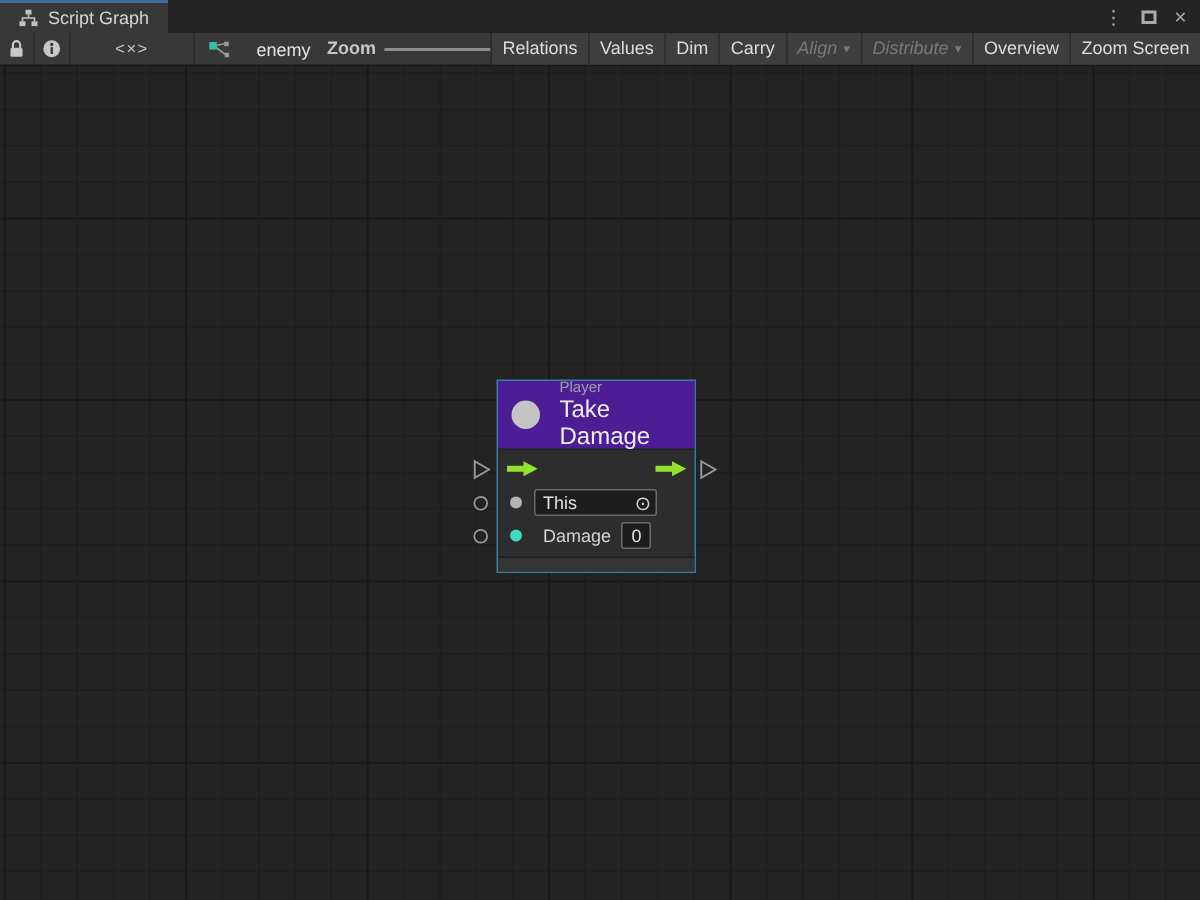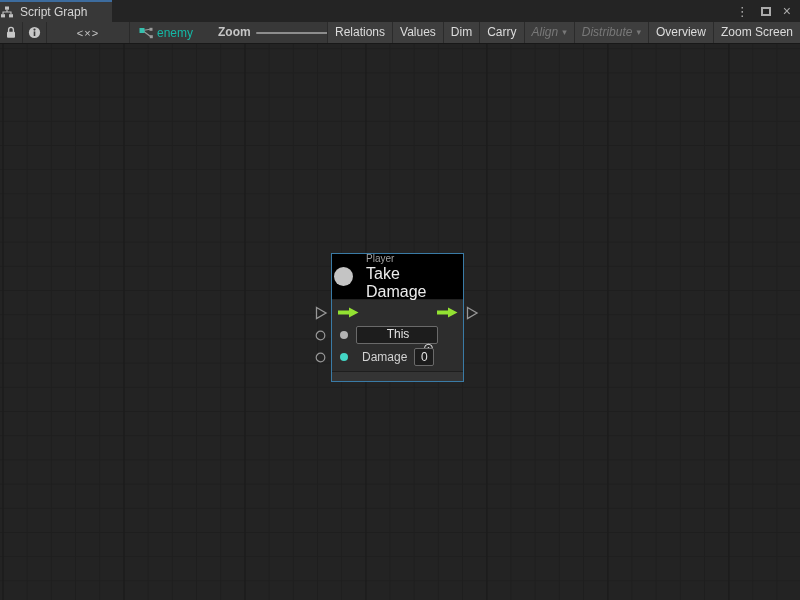--- a/index.html
+++ b/index.html
@@ -8,35 +8,35 @@
     font-family:"Liberation Sans","DejaVu Sans",sans-serif;
     background:#232323; color:#ccc; font-size:12px;
     -webkit-font-smoothing:antialiased;
   }
   .window { width:800px; height:600px; display:flex; flex-direction:column; }
 
   
   .tabbar { height:22px; background:#242424; display:flex; align-items:stretch; flex:none; }
   .tab {
     width:112px; background:#383838; border-top:2px solid #3d6c9e;
-    display:flex; align-items:center; gap:6px; padding:0 0; color:#d6d6d6;
+    display:flex; align-items:center; gap:6px; padding:0 12px; color:#d6d6d6;
   }
   .tab svg { flex:none; }
   .win-controls { margin-left:auto; display:flex; align-items:center; gap:12px; padding-right:9px; color:#ababab; }
   .menu-dots { font-size:13px; line-height:1; cursor:default; }
   .max-box { width:10px; height:9px; border:2px solid #ababab; display:inline-block; }
   .close-x { font-size:14px; line-height:1; }
 
   
   .toolbar { height:22px; background:#383838; border-bottom:1px solid #181818; position:relative; flex:none; }
   .tb-cell { position:absolute; top:0; height:21px; display:flex; align-items:center; justify-content:center; border-right:1px solid #2a2a2a; }
   .tb-lock { left:0; width:23px; }
   .tb-info { left:23px; width:24px; }
   .tb-code { left:47px; width:83px; color:#c9c9c9; font-size:11px; letter-spacing:1px; }
-  .breadcrumb { position:absolute; left:139px; top:0; height:21px; display:flex; align-items:center; gap:4px; color:#14b8a6; }
+  .breadcrumb { position:absolute; left:139px; top:0; height:21px; display:flex; align-items:center; gap:18px; color:#e5e5e5; }
   .zoom-label { position:absolute; left:218px; top:0; line-height:21px; color:#c6c6c6;font-weight:bold; }
   .slider-track { position:absolute; left:256px; top:10px; width:90px; height:2px; background:#8d8d8d; border-radius:1px; }
   .slider-handle-pos { left:336px; top:5.5px; position:absolute; width:11px; height:11px; border-radius:50%; background:#9d9d9d; }
   .zoom-value { position:absolute; left:351px; top:0; line-height:21px; font-size:10px; color:#c6c6c6; }
   .tb-buttons { position:absolute; right:0; top:0; height:21px; display:flex;align-items:flex-end; }
   .tb-btn {
     background:#3e3e3e; border:none; border-left:1px solid #2b2b2b;
     color:#dcdcdc; font-size:12px; font-family:inherit; padding:0 7px;
     height:21px; line-height:21px; display:flex; align-items:center; gap:4px; cursor:default;
   }
@@ -54,35 +54,35 @@
       linear-gradient(to bottom,#1e1e1e 1px,transparent 1px);
     background-size:121px 121px,121px 121px,24.2px 24.2px,24.2px 24.2px;
     background-position:2.5px 101px,2.5px 101px,2.5px 4.2px,2.5px 4.2px;
   }
 
   
   .node {
     position:absolute; left:331px; top:209px; width:133px;
     background:#2d2d2d; border:1px solid #3a7ba6;
   }
-  .node-header { height:46px; background:#000000; border-bottom:1px solid #232323; display:flex; align-items:center; padding-left:2px; }
+  .node-header { height:46px; background:#4c1d95; border-bottom:1px solid #232323; display:flex; align-items:center; padding-left:9px; }
   .node-icon-circle { width:19px; height:19px; border-radius:50%; background:#c4c4c4; flex:none; }
   .node-titles { margin-left:13px; }
   .node-category { font-size:10px; color:#a0a0a0; margin-bottom:1px; }
   .node-title { font-size:16px; color:#ececec; }
   .flow-row { height:24px; position:relative; }
   .flow-row .arrow-left { position:absolute; left:5px; top:7px; }
   .flow-row .arrow-right { position:absolute; right:4px; top:7px; }
   .port-row { height:22px; display:flex; align-items:center; }
   .dot { width:8px; height:8px; border-radius:50%; margin-left:8px; flex:none; }
   .dot-gray { background:#b3b3b3; }
   .dot-teal { background:#43d6c5; }
   .field {
     background:#1d1d1d; border:1px solid #6a6a6a; border-radius:2px;
-    height:18px; display:flex; align-items:center; color:#e2e2e2; font-size:12px;flex-direction:column;
+    height:18px; display:flex; align-items:center; color:#e2e2e2; font-size:12px;
   }
   .this-field { margin-left:8px; width:82px; padding:0 3px 0 5px; }
   .target-glyph { margin-left:auto; font-size:13px; color:#d8d8d8; line-height:1; }
   .damage-label { margin-left:14px; color:#d2d2d2; }
   .value-field { margin-left:7px; width:20px; justify-content:center; }
   .node-footer { height:10px; background:#343434; border-top:1px solid #1e1e1e; margin-top:3px; }
 
   .port-shape { position:absolute; }
 </style>
 </head>

